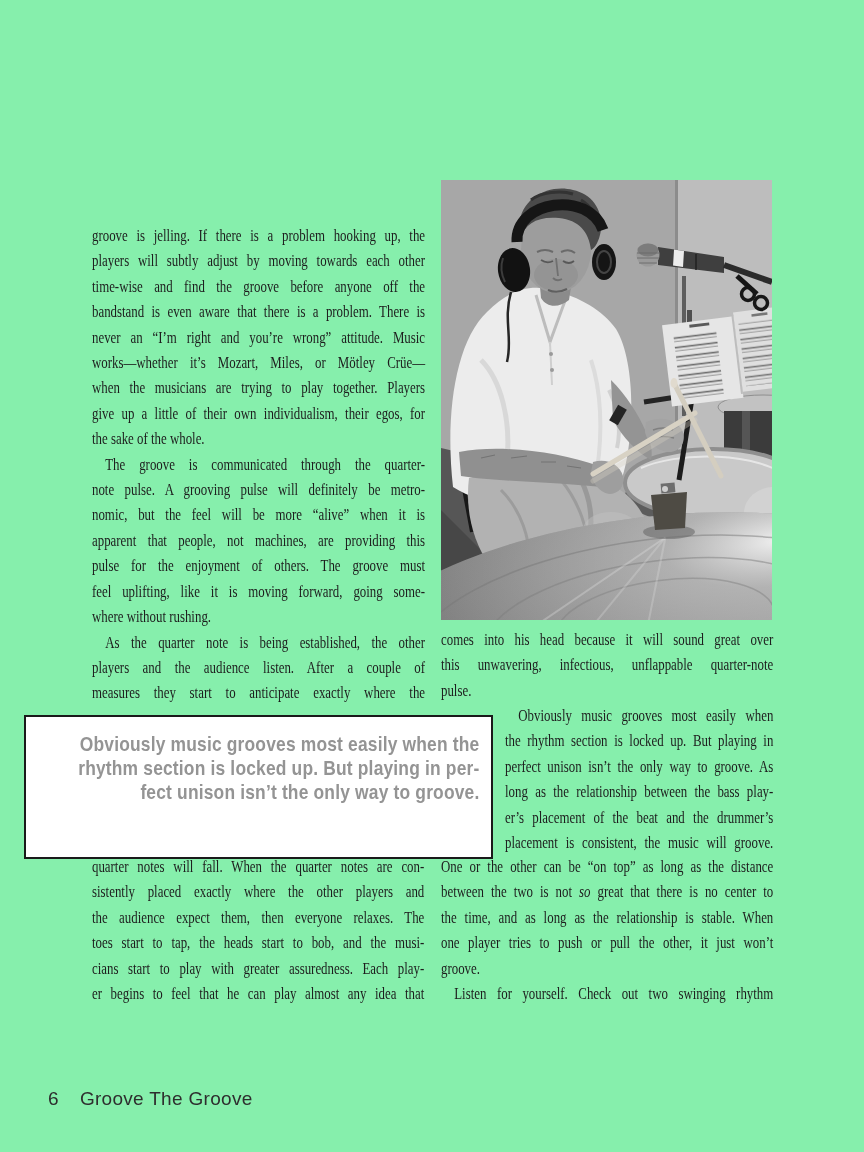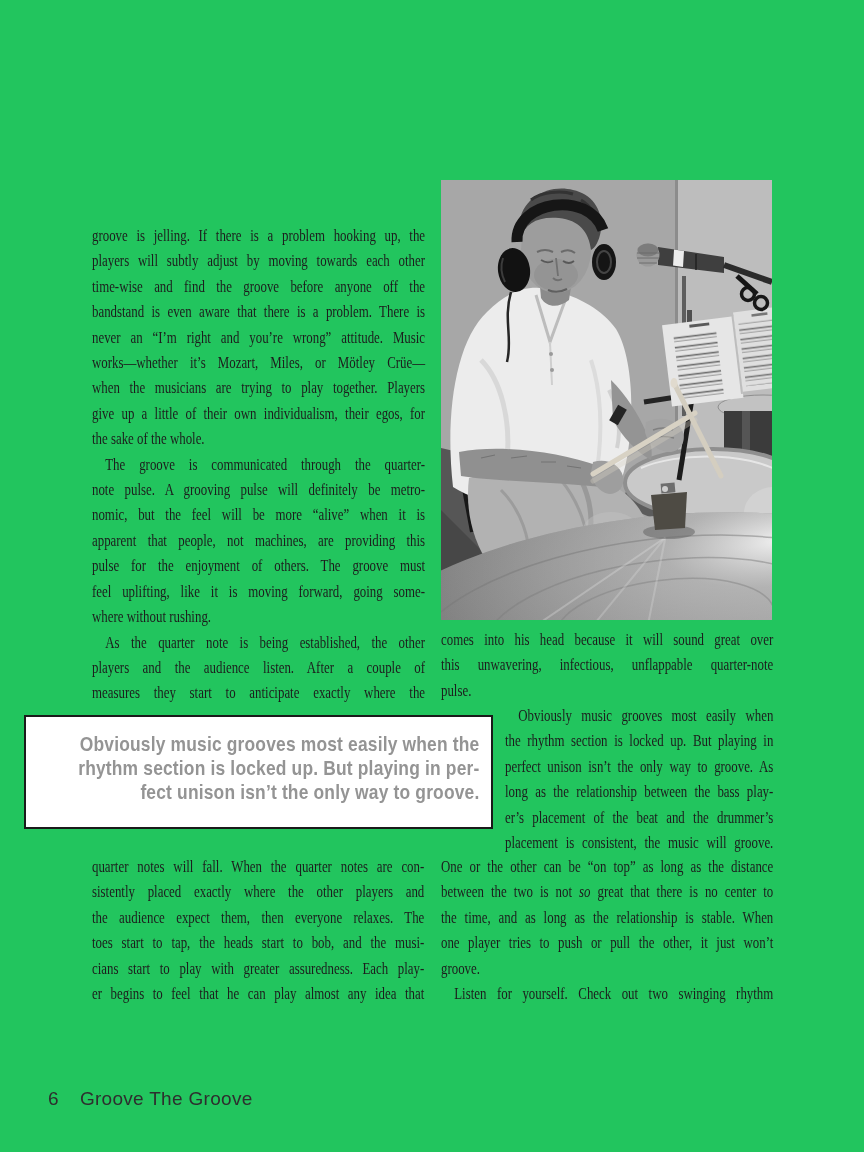--- a/index.html
+++ b/index.html
@@ -1,25 +1,25 @@
 <!DOCTYPE html>
 <html><head>
 <meta charset="utf-8">
 <style>
   html,body{margin:0;padding:0;background:#ffffff;}
-  .page{position:relative;width:864px;height:1152px;background:#22c55e;overflow:hidden;
+  .page{position:relative;width:864px;height:1152px;background:#86efac;overflow:hidden;
         font-family:"Liberation Serif", serif;color:#1d1d1d;}
   .textblock{position:absolute;font-size:16.5px;line-height:25.4px;
              transform:scaleX(0.78);transform-origin:0 0;}
   .line{text-align:justify;text-align-last:justify;white-space:normal;}
   .line.end{text-align-last:left;}
   .line.indent{text-indent:17px;}
   .photo{position:absolute;left:441px;top:180px;width:331px;height:440px;overflow:hidden;}
   .photo svg{display:block;}
-  .quote-box{position:absolute;left:24px;top:715px;width:469px;height:114px;
+  .quote-box{position:absolute;left:24px;top:715px;width:469px;height:144px;
              border:2px solid #1a1a1a;box-sizing:border-box;background:#ffffff;}
   .quote-text{margin-top:15px;margin-left:14px;width:517px;
               transform:scaleX(0.85);transform-origin:0 0;
               font-family:"Liberation Sans", sans-serif;font-weight:bold;
               font-size:20.5px;line-height:24px;color:#949494;letter-spacing:0.2px;}
   .quote-text .line, .quote-text .line.end{text-align:right;text-align-last:right;text-indent:0;}
   .footer{position:absolute;left:48px;top:1088px;display:flex;align-items:baseline;
           font-family:"Liberation Sans", sans-serif;font-size:19px;color:#2e2e2e;letter-spacing:0.3px;}
   .footer .num{margin-right:21px;}
 </style>

